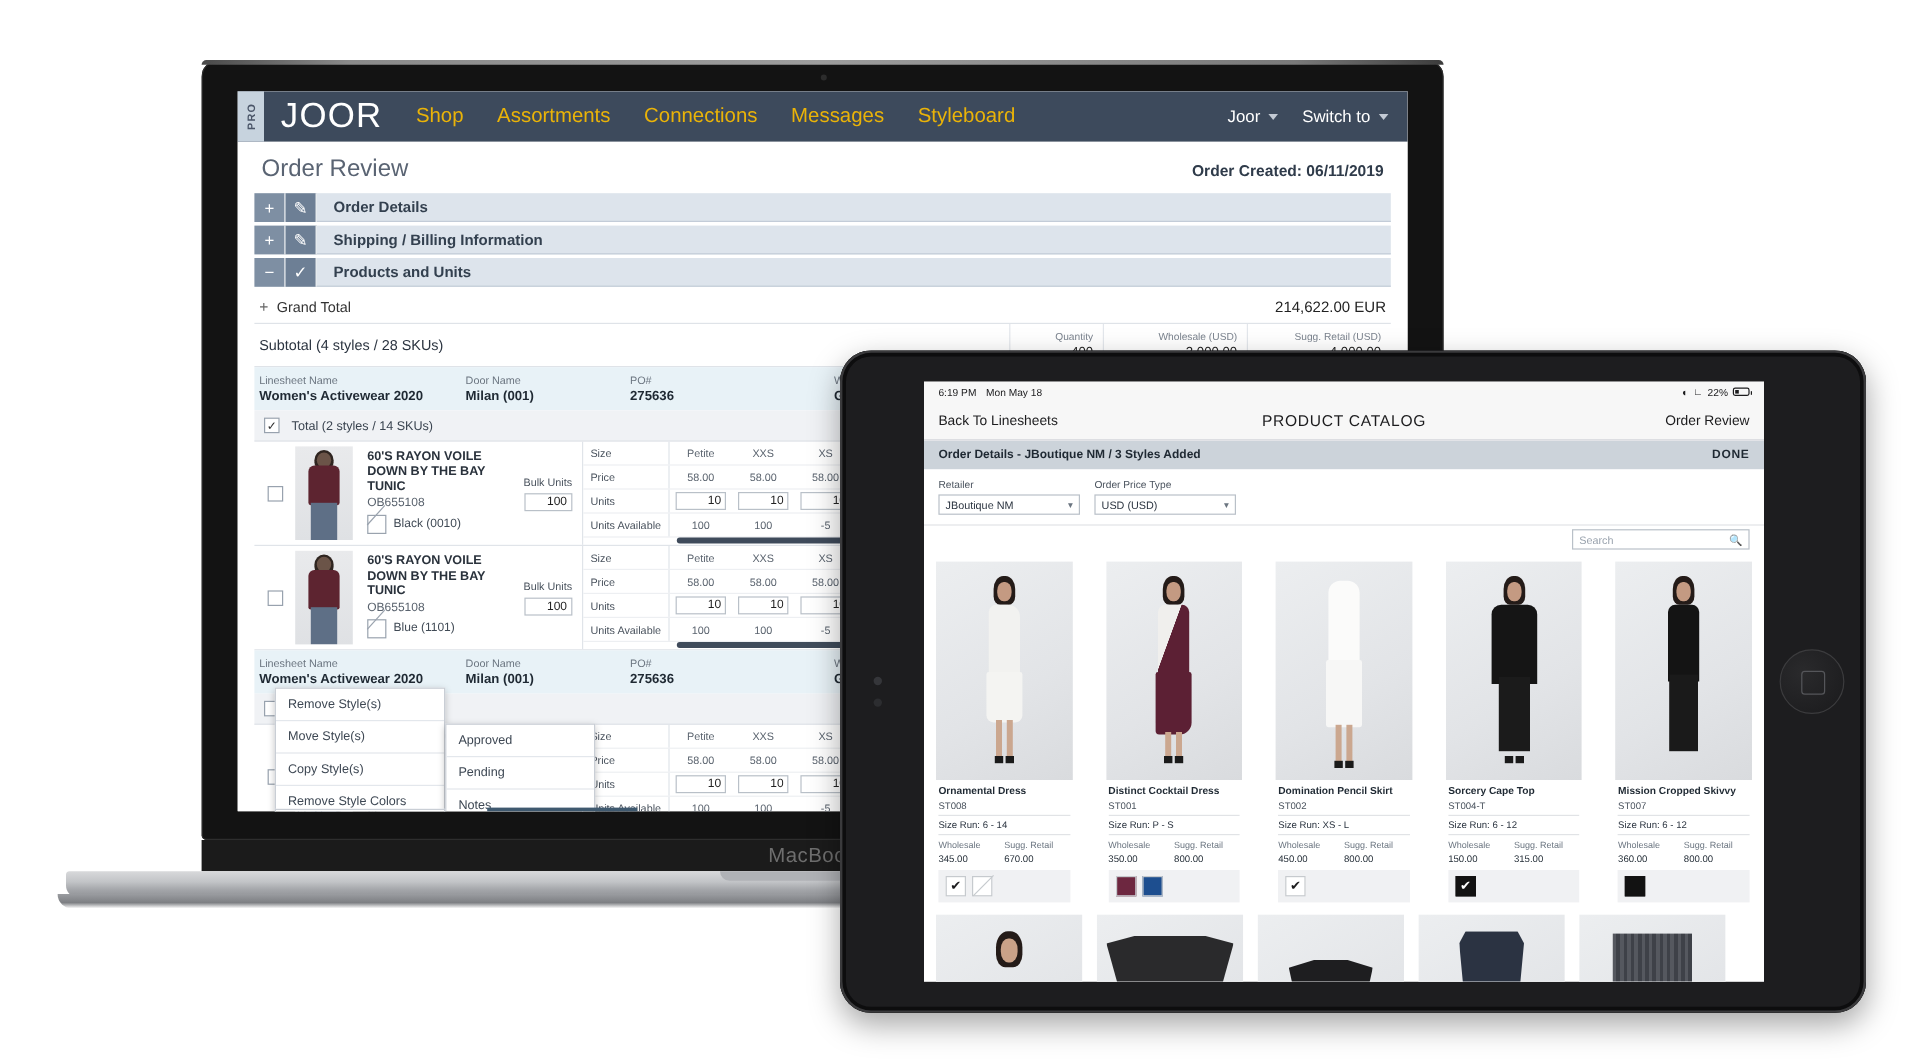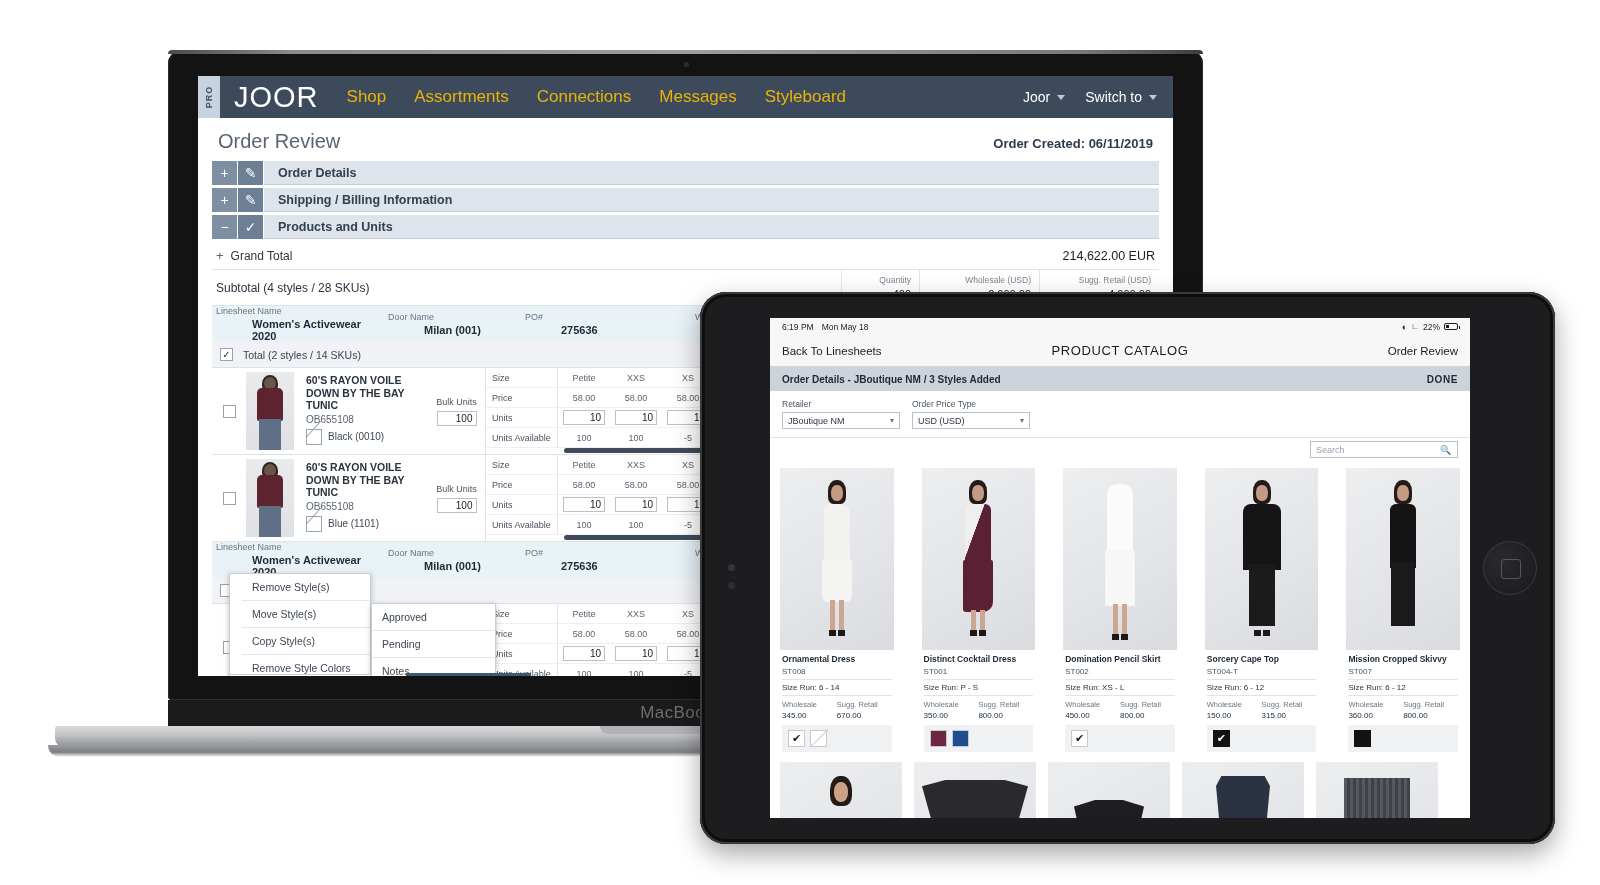--- a/index.html
+++ b/index.html
@@ -92,21 +92,21 @@
   .subtotal .lbl{ flex:1; display:flex; align-items:center; font-size:12px; color:#2b3440; padding-left:4px;}
   .sub-col{ width:78px; border-left:1px solid #e3e7ec; display:flex; flex-direction:column; justify-content:center;
             align-items:flex-end; padding-right:8px; }
   .sub-col.w2{ width:120px;} .sub-col.w3{ width:120px;}
   .sub-col .t{ font-size:8.5px; color:#7b838e;}
   .sub-col .v{ font-size:11px; color:#222; margin-top:3px;}
 
   .ls-head{ display:flex; background:#e8f2f7; height:36px; align-items:center; font-size:9.5px; color:#667;}
   .ls-cell{ padding-left:4px;}
   .ls-cell .k{ font-size:9px; color:#6b7580;}
-  .ls-cell .v{ font-size:11px; color:#1f2933; font-weight:bold; margin-top:2px;margin-left:36px;}
+  .ls-cell .v{ font-size:11px; color:#1f2933; font-weight:bold; margin-top:2px;}
   .ls-c1{width:172px;} .ls-c2{width:137px;} .ls-c3{width:170px;} .ls-c4{width:160px;} .ls-c5{flex:1;}
 
   .total-row{ display:flex; align-items:center; height:26px; background:#f0f2f5; border-bottom:1px solid #dfe3e8;
               font-size:10.5px; color:#3a4450; padding-left:8px;}
   .cbx{ width:13px;height:13px;border:1px solid #98a2ae;background:#fff;margin-right:10px;display:flex;align-items:center;justify-content:center;font-size:10px;color:#333;}
 
   .prod-row{ display:flex; border-bottom:1px solid #e0e4e9; height:87px; }
   .pr-cbx{ width:34px; display:flex;align-items:center;justify-content:center;}
   .pr-img{ width:54px; padding:4px 0; display:flex; align-items:center;}
   .thumb{ width:48px;height:78px; background:linear-gradient(#e9eaec,#dfe1e4); position:relative; overflow:hidden;}
@@ -518,21 +518,21 @@
                 <div class="gc">100</div>
                 <div class="gc">-5</div>
                 <div class="gc">100</div>
                 <div class="gc">100</div>
               </div>
 
             </div>
           </div>
         </div>
 
-        <div class="ctx" style="left:31px; top:497px; width:142px;padding-left:12px;">
+        <div class="ctx" style="left:31px; top:497px; width:142px;">
           <div class="ctx-item">Remove Style(s)</div>
           <div class="ctx-item">Move Style(s)</div>
           <div class="ctx-item">Copy Style(s)</div>
           <div class="ctx-item" style="white-space:normal; line-height:12px;">Remove Style Colors with No Quantities</div>
 
         </div>
         <div class="ctx" style="left:173px; top:527px; width:125px;">
           <div class="ctx-item">Approved</div>
           <div class="ctx-item">Pending</div>
           <div class="ctx-item">Notes</div>

